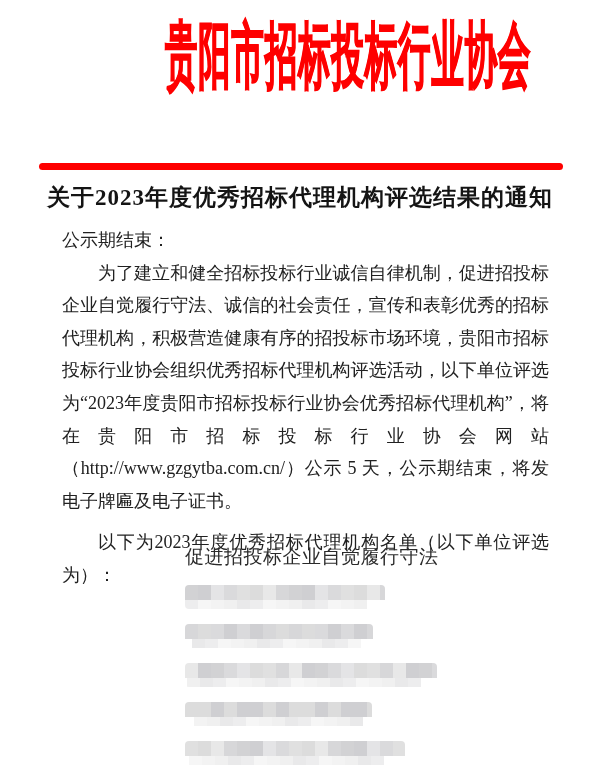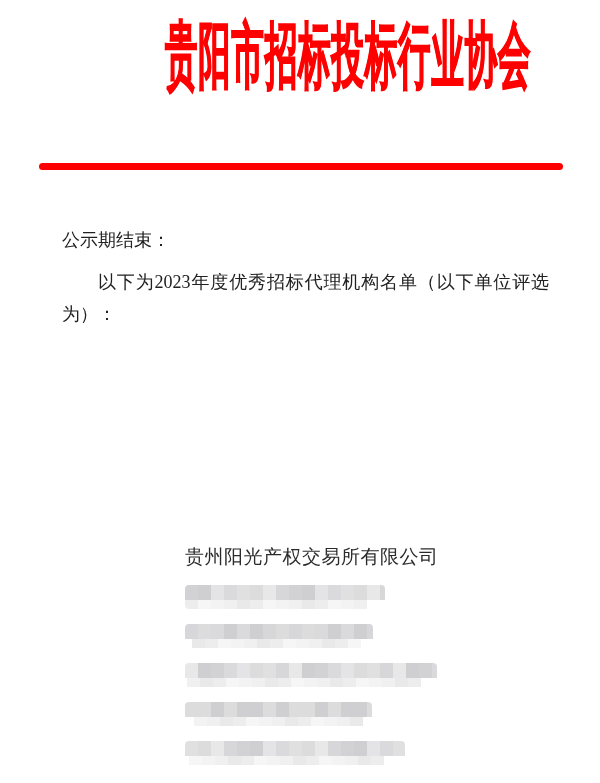--- a/index.html
+++ b/index.html
@@ -46,28 +46,30 @@
 </head>
 <body>
 
 <div class="page">
 
   <div class="org-title" style="color: rgb(254, 0, 0);">贵阳市招标投标行业协会</div>
 
 
   <div class="red-divider" style="background: rgb(254, 0, 0);"></div>
 
+  <div class="notice-heading">关于2023年度优秀招标代理机构评选结果的通知</div>
 
   <div class="body-block">
     <div class="salutation">公示期结束：</div>
+    <p class="para">为了建立和健全招标投标行业诚信自律机制，促进招投标企业自觉履行守法、诚信的社会责任，宣传和表彰优秀的招标代理机构，积极营造健康有序的招投标市场环境，贵阳市招标投标行业协会组织优秀招标代理机构评选活动，以下单位评选为“2023年度贵阳市招标投标行业协会优秀招标代理机构”，将在贵阳市招标投标行业协会网站（http://www.gzgytba.com.cn/）公示 5 天，公示期结束，将发电子牌匾及电子证书。</p>
     <p class="para2">以下为2023年度优秀招标代理机构名单（以下单位评选为）：</p>
   </div>
 
   <div class="agency-list" id="agency-list">
-    <div class="agency-visible">贵州阳光产权交易所有限公司</div>
+    <div class="agency-visible">促进招投标企业自觉履行守法</div>
 
   <div class="redacted" style="width: 200px;">
         <div class="mrow mtop">
           <span class="mcell" style="background: rgb(210, 210, 212);"></span>
           <span class="mcell" style="background: rgb(207, 207, 210);"></span>
           <span class="mcell" style="background: rgb(228, 228, 230);"></span>
           <span class="mcell" style="background: rgb(218, 218, 220);"></span>
           <span class="mcell" style="background: rgb(224, 224, 224);"></span>
           <span class="mcell" style="background: rgb(220, 220, 220);"></span>
           <span class="mcell" style="background: rgb(232, 232, 232);"></span>

